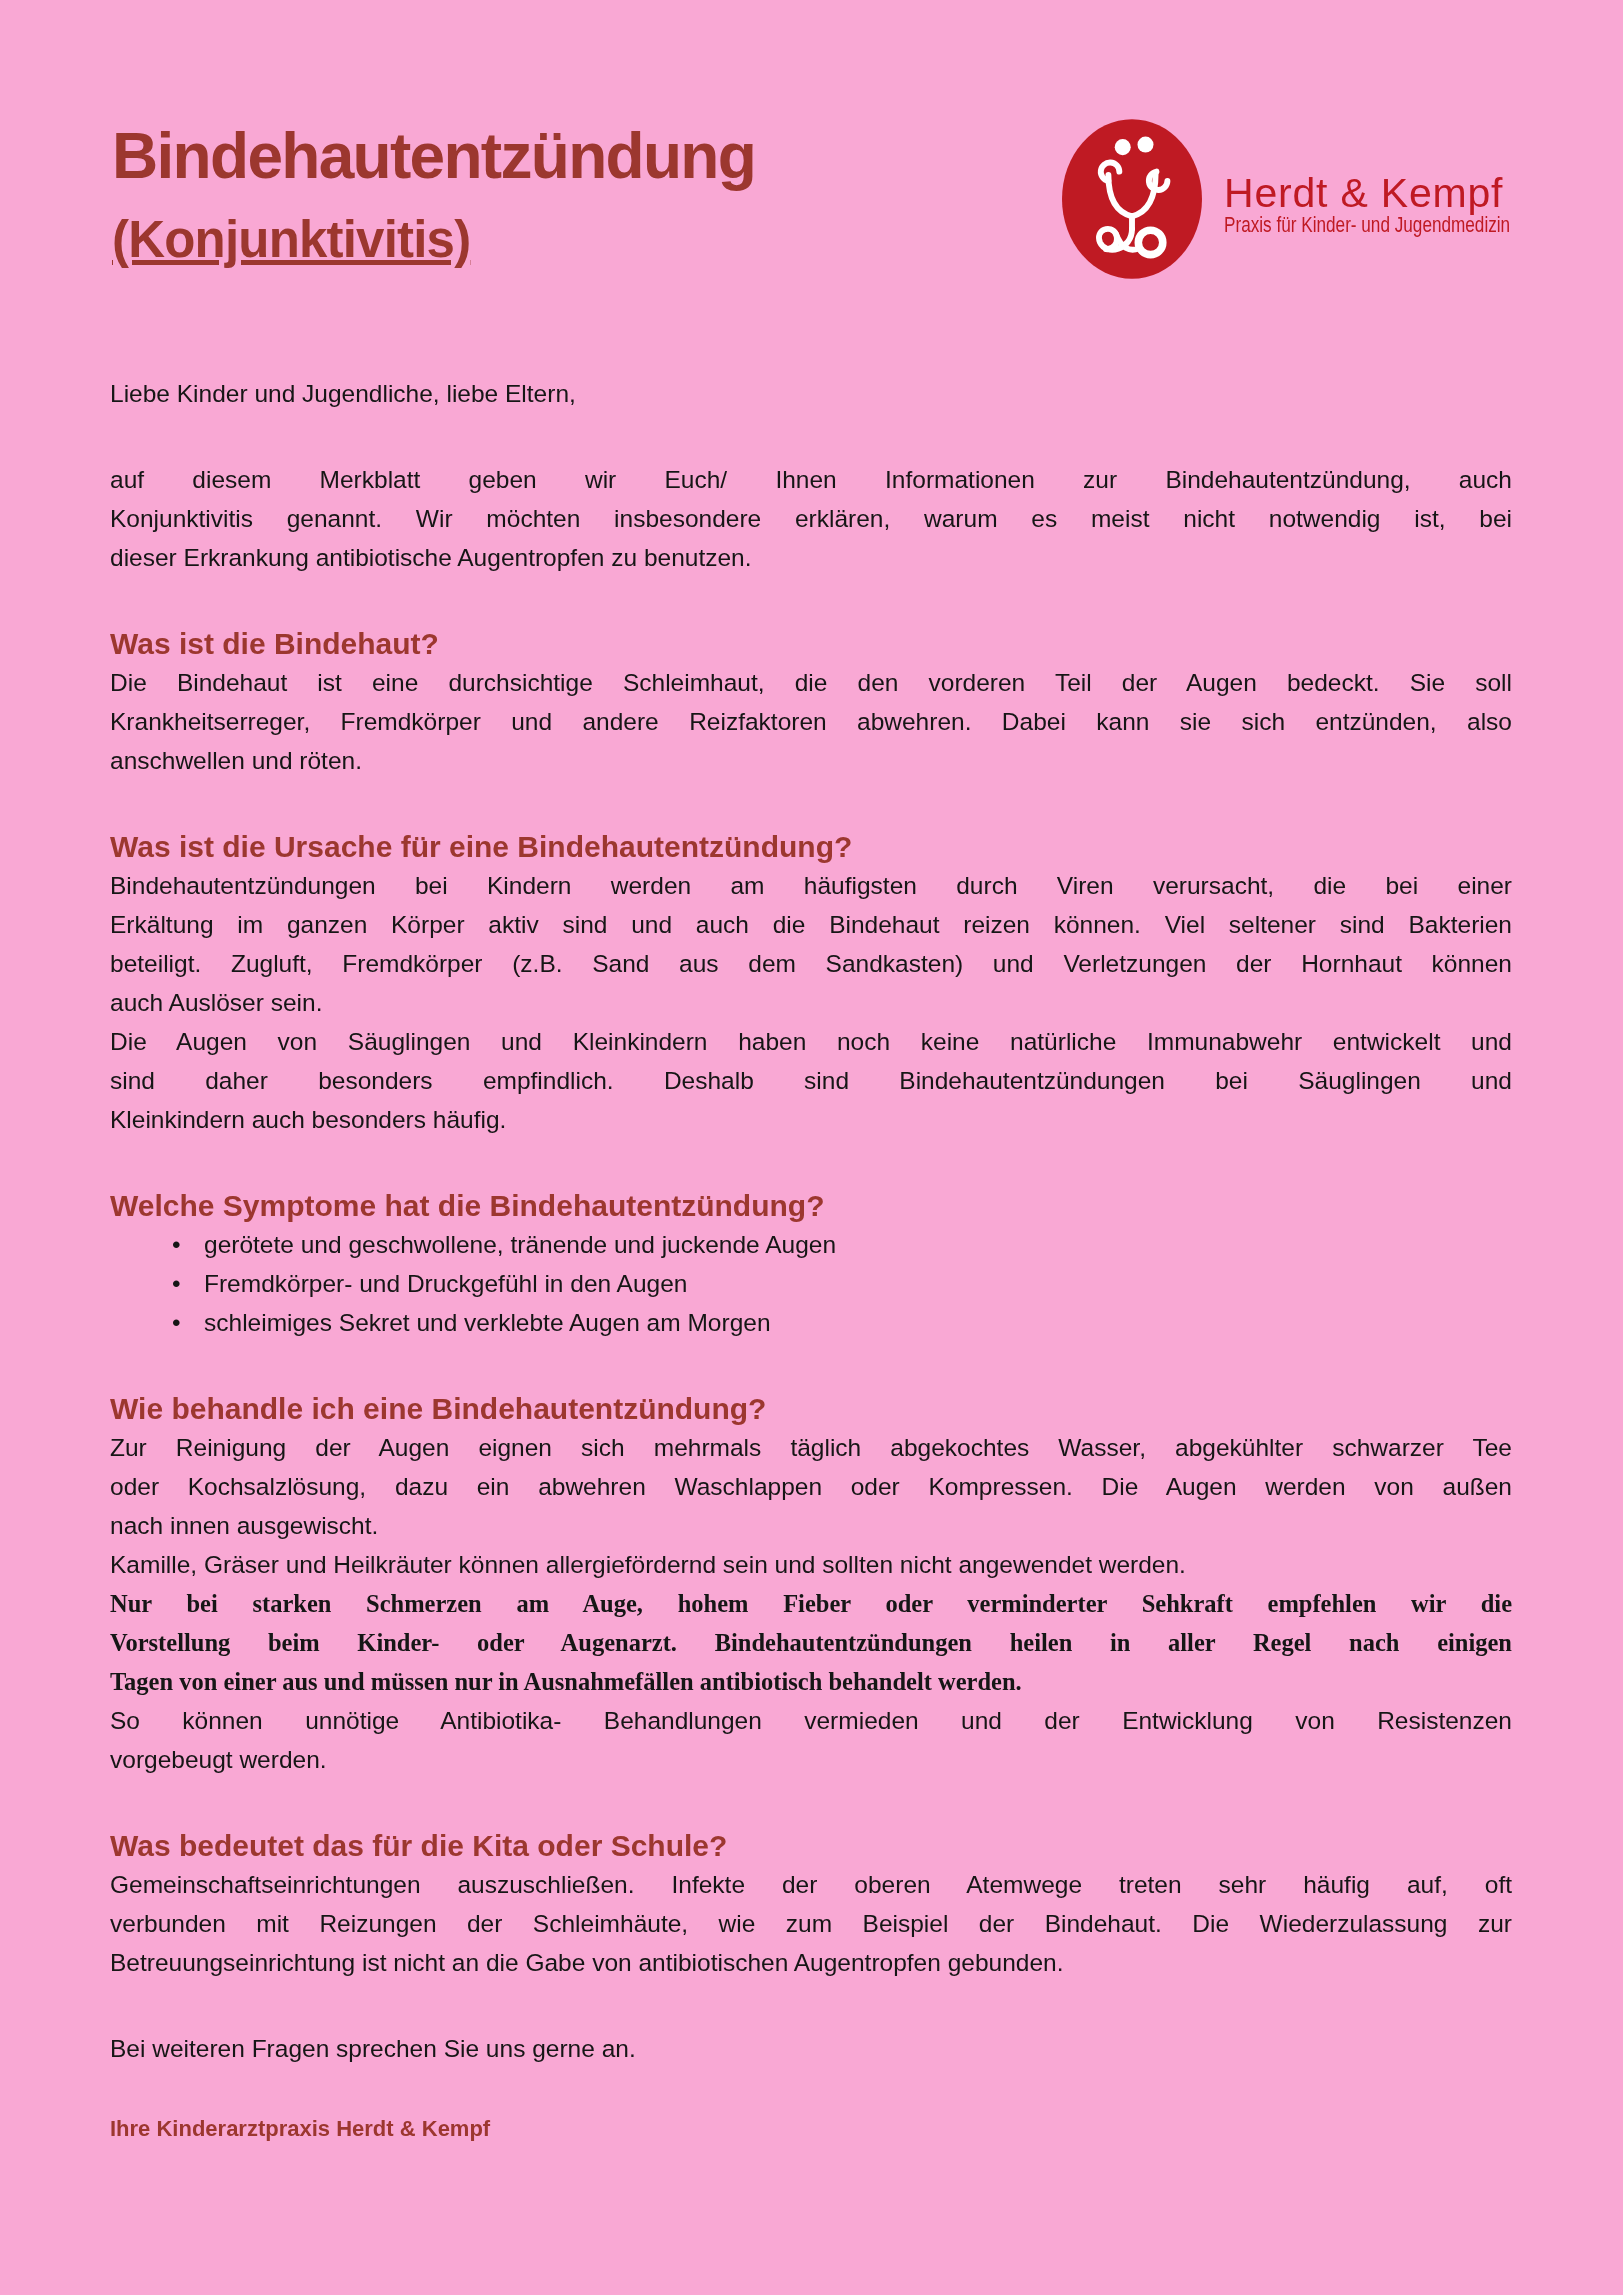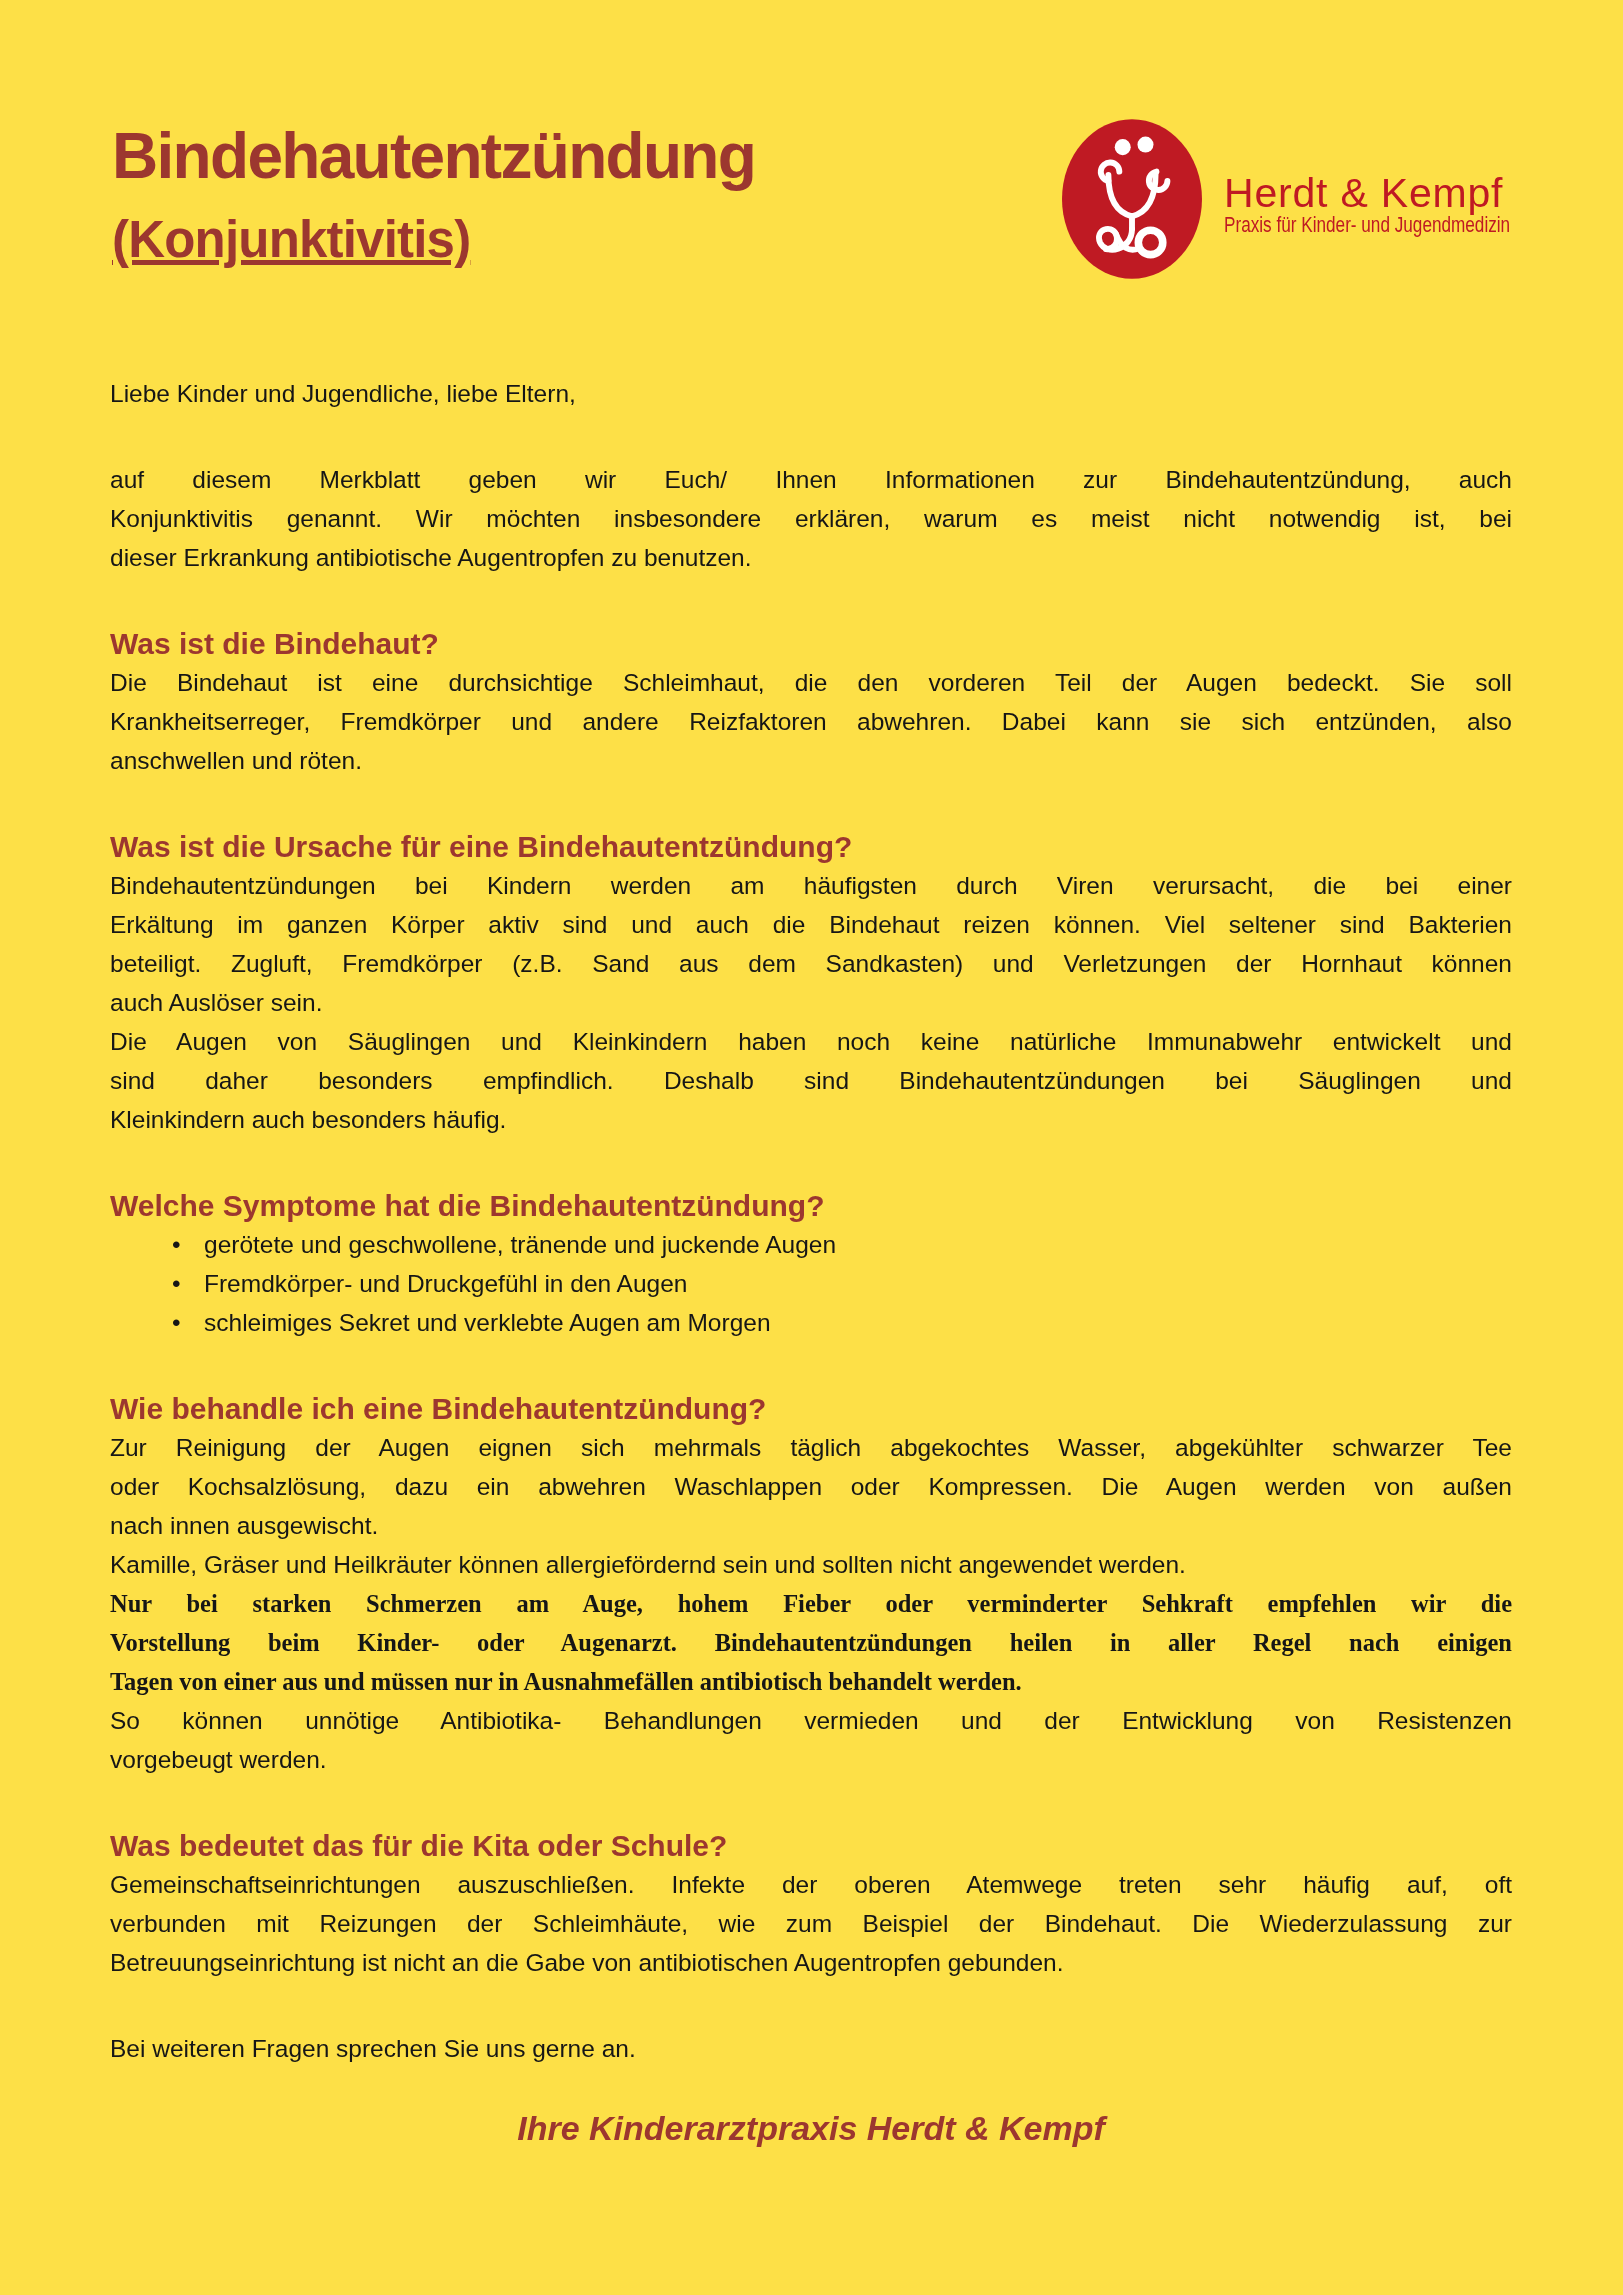--- a/index.html
+++ b/index.html
@@ -4,21 +4,21 @@
 <style>
   :root{
     --brick:#9c372f;
     --logo-red:#bf1a23;
     --ink:#161616;
   }
   html,body{margin:0;padding:0;background:#e8e8e8;}
   .page{
     position:relative;
     width:1623px;height:2295px;
-    background:#fde047;
+    background:#f9a8d4;
     overflow:hidden;
     font-family:"Liberation Sans", sans-serif;
     color:var(--ink);
   }
   
   .title-line1{
     position:absolute;left:112px;top:124px;
     font-size:64px;font-weight:700;line-height:1;
     letter-spacing:-1.7px;color:var(--brick);white-space:nowrap;
   }
@@ -61,22 +61,22 @@
   ul.bullets{margin:0;padding:0 0 0 94px;list-style:none;}
   ul.bullets li{
     position:relative;font-size:24.5px;line-height:39px;text-align:left;
   }
   ul.bullets li::before{
     content:"\2022";
     position:absolute;left:-32px;top:0;
     font-size:24.5px;line-height:39px;color:var(--ink);
   }
   .signature{
-    margin-top:41px;text-align:center;
-    font-size:34px;font-weight:700;line-height:39px;color:var(--brick);font-style:italic;
+    margin-top:41px;
+    font-size:22px;font-weight:700;line-height:39px;color:var(--brick);
   }
 </style>
 </head>
 <body>
 
 <div class="page">
 
   <div class="title-line1">Bindehautentzündung</div>
   <div class="title-line2">(Konjunktivitis)</div>
 

